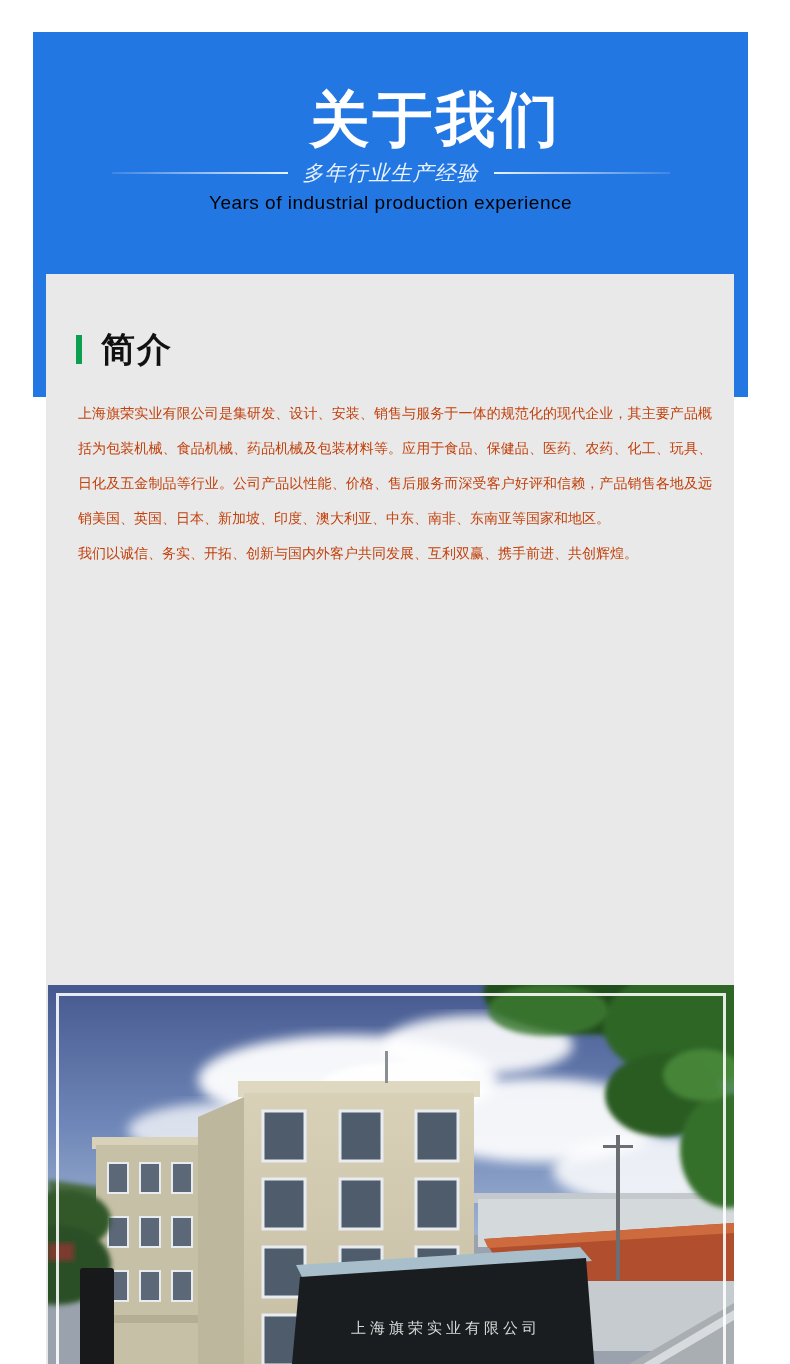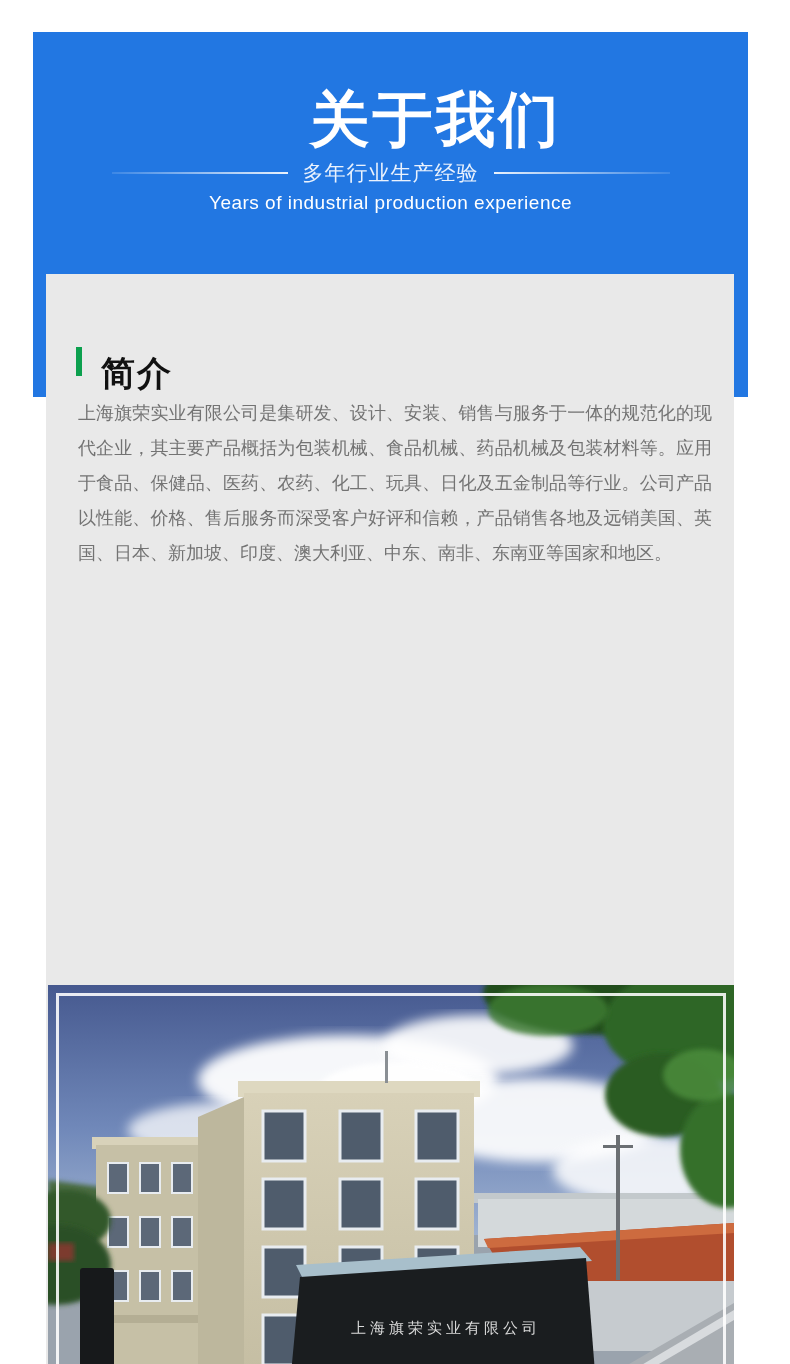--- a/index.html
+++ b/index.html
@@ -15,50 +15,49 @@
     position:absolute;left:33px;top:32px;width:715px;height:365px;
     background:#2277e2;
   }
   .hero-title{
     position:absolute;top:48px;left:0;width:100%;
     text-align:center;color:#ffffff;
     font-size:60px;font-weight:700;letter-spacing:3px;padding-left:45px;
   }
   .hero-sub{
     position:absolute;top:127px;left:0;width:100%;
-    display:flex;align-items:center;justify-content:center;gap:15px;
+    display:flex;align-items:center;justify-content:center;gap:15px;font-style:italic;
   }
   .hero-sub .line{height:2px;width:176px;}
   .hero-sub .line.left{background:linear-gradient(to right,rgba(255,255,255,0.12),rgba(255,255,255,0.9));}
   .hero-sub .line.right{background:linear-gradient(to left,rgba(255,255,255,0.12),rgba(255,255,255,0.9));}
   .hero-sub .cn{
     color:#eaf2fd;font-size:21px;letter-spacing:1px;white-space:nowrap;
   }
   .hero-en{
     position:absolute;top:160px;left:0;width:100%;
-    text-align:center;color:#ffffff;font-size:19px;letter-spacing:0.5px;
+    text-align:center;color:#000000;font-size:19px;letter-spacing:0.5px;
   }
   
   .card{
     position:absolute;left:46px;top:274px;width:688px;height:1090px;
     background:#e9e9e9;
   }
   .intro-head{
     position:absolute;left:30px;top:58px;
     display:flex;align-items:center;
   }
   .accent-bar{width:6px;height:29px;background:#0ca04e;margin-right:19px;}
   .intro-title{
     font-size:34px;font-weight:700;color:#111111;letter-spacing:2px;
     line-height:34px;
-    margin-top:24px;
   }
   .intro-text{
     position:absolute;left:32px;top:122px;width:634px;
-    font-size:18px;line-height:35px;color:#737373;
+    font-size:14px;line-height:35px;color:#c2410c;
     text-align:justify;
   }
   .intro-text p{margin:0;padding:0;}
   
   .photo{
     position:absolute;left:48px;top:985px;width:686px;height:400px;
     overflow:hidden;background:#5f74a5;
   }
   .photo svg{display:block;}
   .photo-frame{
@@ -80,20 +79,21 @@
   <div class="hero-en">Years of industrial production experience</div>
 </div>
 
 <div class="card">
   <div class="intro-head">
     <span class="accent-bar"></span>
     <span class="intro-title">简介</span>
   </div>
   <div class="intro-text">
     <p>上海旗荣实业有限公司是集研发、设计、安装、销售与服务于一体的规范化的现代企业，其主要产品概括为包装机械、食品机械、药品机械及包装材料等。应用于食品、保健品、医药、农药、化工、玩具、日化及五金制品等行业。公司产品以性能、价格、售后服务而深受客户好评和信赖，产品销售各地及远销美国、英国、日本、新加坡、印度、澳大利亚、中东、南非、东南亚等国家和地区。</p>
+    <p>我们以诚信、务实、开拓、创新与国内外客户共同发展、互利双赢、携手前进、共创辉煌。</p>
   </div>
 </div>
 
 <div class="photo">
   <svg width="686" height="400" viewBox="0 0 686 400" xmlns="http://www.w3.org/2000/svg">
     <defs>
       <linearGradient id="sky" x1="0" y1="0" x2="0" y2="1">
         <stop offset="0" stop-color="#46598f"></stop>
         <stop offset="0.55" stop-color="#7088b9"></stop>
         <stop offset="1" stop-color="#a3b6d3"></stop>

